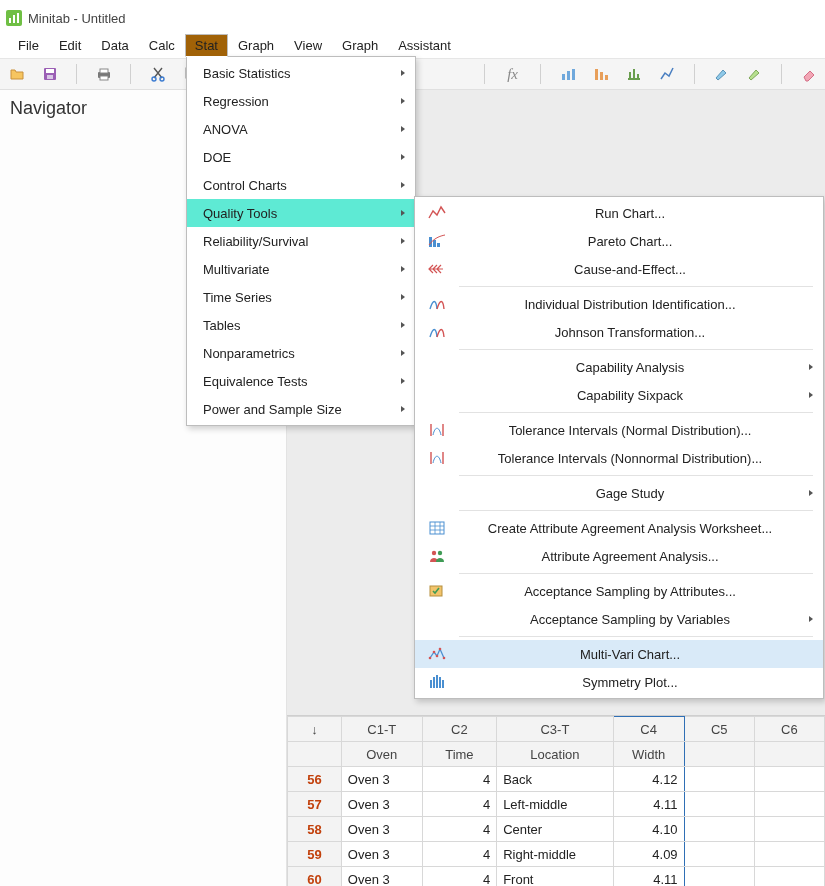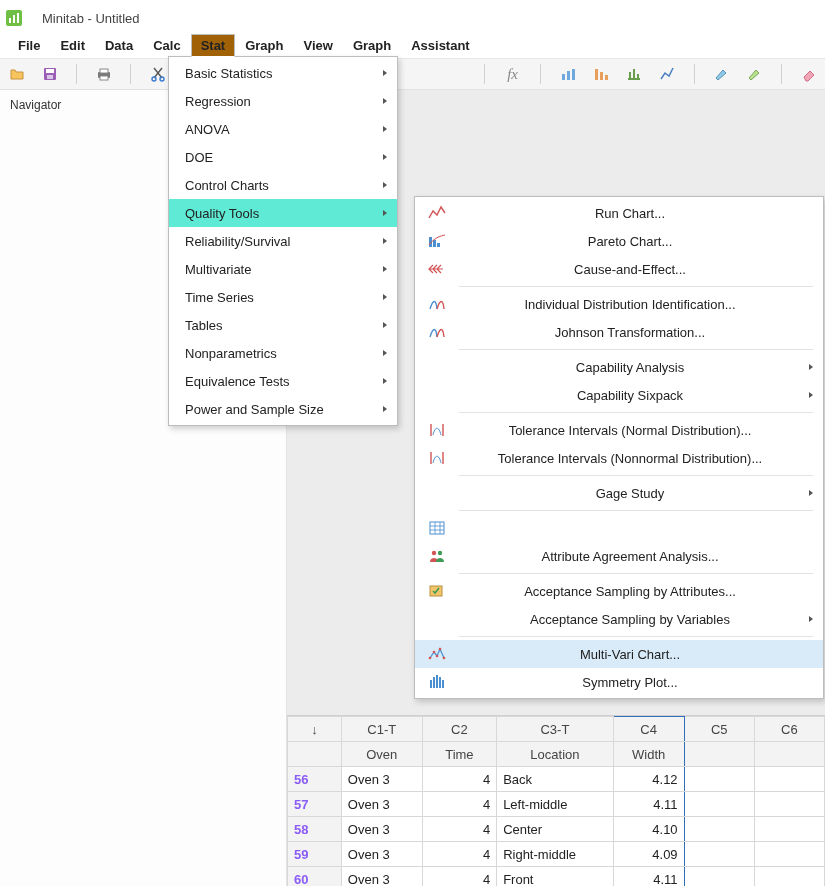--- a/index.html
+++ b/index.html
@@ -1,52 +1,52 @@
 <!DOCTYPE html>
 <html><head>
 <meta charset="utf-8">
 <style>
   html,body{margin:0;padding:0;font-family:"Segoe UI",Arial,sans-serif;font-size:13px;color:#222;background:#fff;overflow:hidden;}
   .app{width:825px;height:886px;position:relative;background:#fff;}
   
-  .titlebar{display:flex;align-items:center;height:28px;padding:4px 6px 0;gap:20px;}
+  .titlebar{display:flex;align-items:center;height:28px;padding:4px 6px 0;gap:6px;}
   .app-icon{width:16px;height:16px;background:#6fbf44;border-radius:2px;display:flex;align-items:center;justify-content:center;}
   .app-icon svg{display:block;}
   .title-text{font-size:13px;color:#444;}
   
-  .menubar{display:flex;align-items:center;height:26px;padding:0 8px;gap:0;font-weight:bold;}
+  .menubar{display:flex;align-items:center;height:26px;padding:0 8px;gap:0;}
   .menu-item{padding:3px 9px;cursor:default;border:1px solid transparent;}
   .menu-item.open{background:#a16207;border:1px solid #bdbdbd;border-bottom-color:#fff;position:relative;z-index:30;}
   
   .toolbar{height:30px;background:#f5f5f5;border-top:1px solid #e6e6e6;border-bottom:1px solid #e0e0e0;display:flex;align-items:center;padding:0 6px;gap:12px;}
   .tb-btn{width:22px;height:22px;display:flex;align-items:center;justify-content:center;border-radius:3px;}
   .tb-sep{width:1px;height:20px;background:#d0d0d0;margin:0 4px;}
   
   .split{display:flex;height:calc(886px - 28px - 26px - 30px);}
   .left-pane{width:286px;background:#fdfdfd;border-right:1px solid #e3e3e3;}
-  .navigator-lbl{padding:8px 10px;font-size:12px;color:#333;}
+  .navigator-lbl{padding:8px 10px;font-size:18px;color:#333;}
   .right-pane{flex:1;display:flex;flex-direction:column;background:#ececec;}
   .gray-fill{flex:1;}
   
   .sheet{background:#fff;border-top:1px solid #cfcfcf;}
   table.grid{border-collapse:collapse;table-layout:fixed;}
   table.grid th,table.grid td{border:1px solid #d8d8d8;height:24px;padding:0 6px;white-space:nowrap;overflow:hidden;}
   table.grid th{background:#f3f3f3;font-weight:normal;color:#444;text-align:center;}
   table.grid td{background:#fff;}
-  .rowhead{background:#f3f3f3!important;text-align:left;color:#8b5cf6;font-weight:600;width:42px;padding-right:8px;}
+  .rowhead{background:#f3f3f3!important;text-align:center;color:#c2410c;font-weight:600;width:42px;padding-right:8px;}
   .corner{background:#f3f3f3!important;width:42px;text-align:center;color:#555;}
   .hdr-name{font-weight:600;color:#111;}
   .num{text-align:right;}
   .txt{text-align:left;}
   .col-active{border-left:1px solid #2f6fb5!important;border-right:1px solid #2f6fb5!important;}
   .col-active-top{border-top:1px solid #2f6fb5!important;}
   .col-active-bot{border-bottom:1px solid #2f6fb5!important;}
   
   .menu-panel{position:absolute;background:#fff;border:1px solid #bdbdbd;box-shadow:2px 3px 6px rgba(0,0,0,0.18);z-index:20;padding:2px 0;}
-  .stat-menu{left:168px;top:56px;width:228px;}
+  .stat-menu{left:186px;top:56px;width:228px;}
   .qt-menu{left:414px;top:196px;width:408px;}
   .mrow{display:flex;align-items:center;height:28px;padding:0 22px 0 16px;position:relative;cursor:default;}
   .mrow .arrow{position:absolute;right:8px;top:10px;}
   .mrow.hover{background:#5eead4;}
   .mrow.hl{background:#d9eaf8;}
   .msep{height:1px;background:#e2e2e2;margin:3px 10px 3px 44px;}
   .qt-menu .mrow{padding-left:44px;justify-content:center;}
   .qt-menu .micon{position:absolute;left:12px;width:20px;height:18px;display:flex;align-items:center;justify-content:center;}
   .arrow svg,.micon svg{display:block;}
   .fx-label{font-family:"Times New Roman",serif;font-style:italic;font-size:15px;color:#888;padding:0 6px;}
@@ -459,20 +459,21 @@
         </span>
       </div>
       <div class="msep"></div>
       <div class="mrow">
         <span class="micon">
           <svg width="18" height="16">
             <rect x="2" y="2" width="14" height="12" fill="#fff" stroke="#4a8fd1"></rect>
             <path d="M2 6h14M2 10h14M7 2v12M12 2v12" stroke="#4a8fd1" stroke-width="0.8"></path>
           </svg>
         </span>
+        <span>Create Attribute Agreement Analysis Worksheet...</span>
       </div>
       <div class="mrow">
         <span class="micon">
           <svg width="18" height="16">
             <circle cx="6" cy="5" r="2.2" fill="#d35454"></circle>
             <circle cx="12" cy="5" r="2.2" fill="#3f9b55"></circle>
             <path d="M2 14c0-3 2-4 4-4s4 1 4 4" fill="#d35454"></path>
             <path d="M8 14c0-3 2-4 4-4s4 1 4 4" fill="#3f9b55"></path>
           </svg>
         </span>

